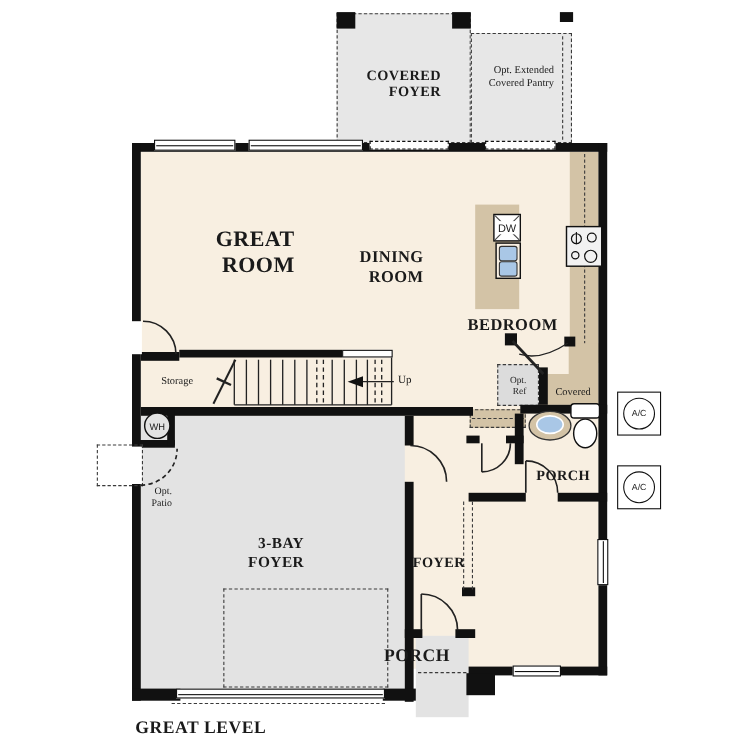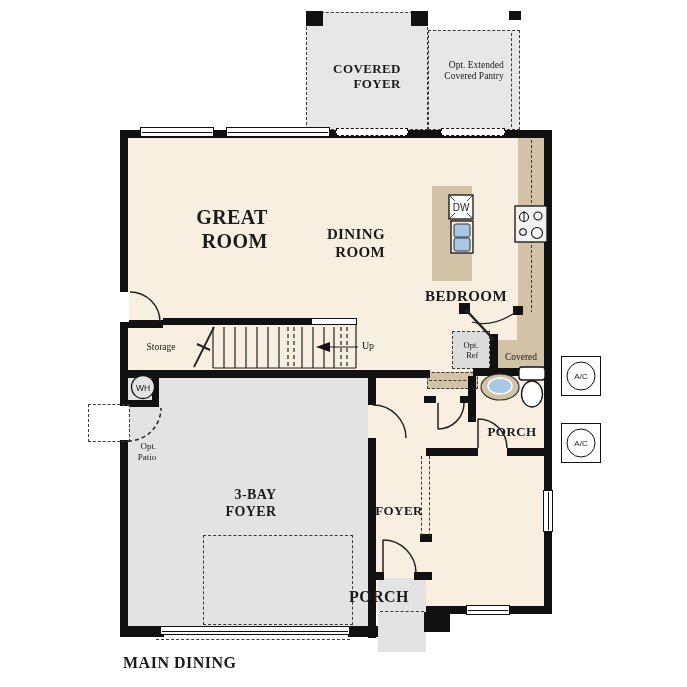--- a/index.html
+++ b/index.html
@@ -197,15 +197,15 @@
   <div class="lbl b" style="left:399px;top:511px;font-size:13px;">FOYER</div>
   <div class="lbl b" style="left:379px;top:597px;font-size:16px;">PORCH</div>
   <div class="lbl b" style="left:251px;top:504px;font-size:14px;">
     <span>3-BAY</span>
       <span>FOYER</span>
   </div>
   <div class="lbl" style="left:147px;top:452px;font-size:9px;">
     <span>Opt.</span>
       <span>Patio</span>
   </div>
-  <div class="lbl b" style="left:123px;top:663px;font-size:16px;transform:translate(0,-50%);letter-spacing:.5px;">MAIN DINING</div>
+  <div class="lbl b" style="left:123px;top:663px;font-size:16px;transform:translate(0,-50%);letter-spacing:.5px;">GREAT LEVEL</div>
 
 </div>
 
 </body></html>

